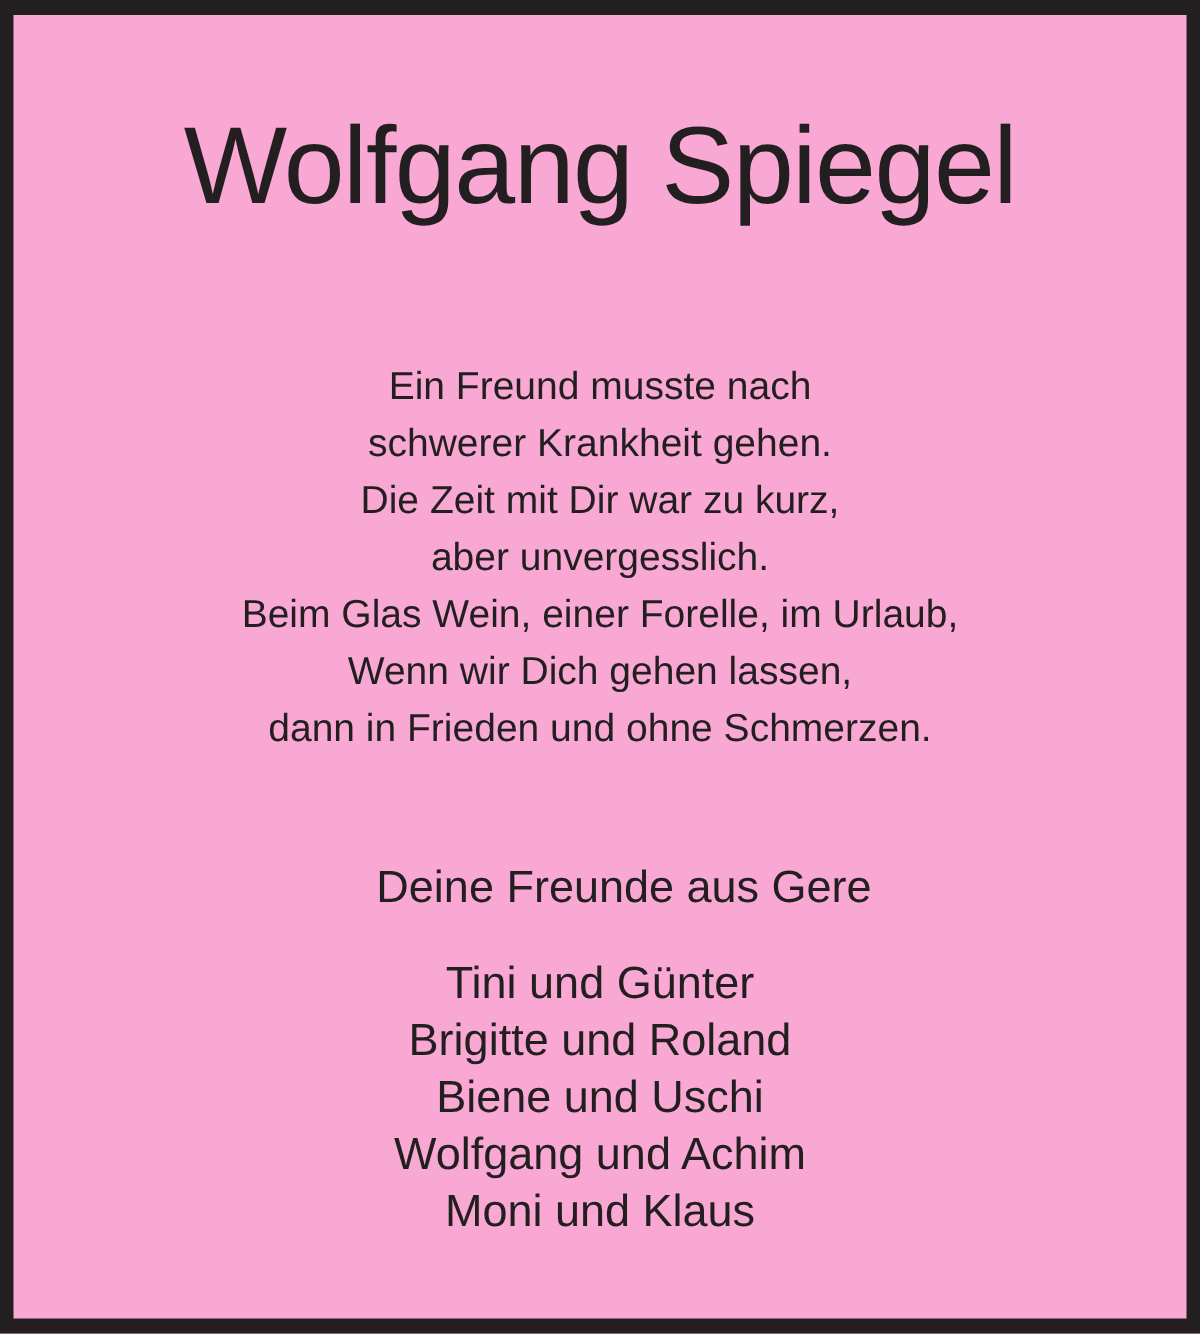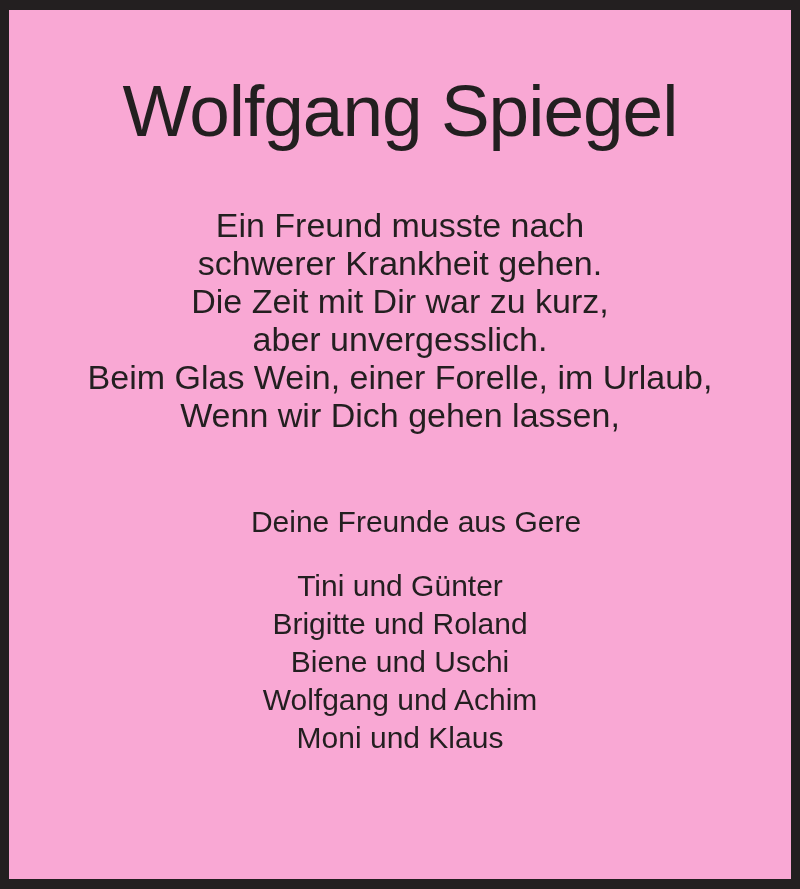--- a/index.html
+++ b/index.html
@@ -26,22 +26,22 @@
   }
   .deceased-name {
     margin-top: 59px;
     font-size: 73px;
     line-height: 84px;
     font-weight: 400;
     letter-spacing: -1px;
     white-space: nowrap;
   }
   .poem {
-    margin-top: 53px;
-    font-size: 34px;
+    margin-top: 85px;
+    font-size: 26px;
     line-height: 38px;
   }
   .closing-line {
     margin-top: 69px;
     font-size: 30px;
     line-height: 38px;
     padding-left: 32px;
   }
   .mourners {
     margin-top: 26px;
@@ -59,20 +59,21 @@
 
   <div class="deceased-name">Wolfgang Spiegel</div>
 
   <div class="poem">
     <div class="line">Ein Freund musste nach</div>
     <div class="line">schwerer Krankheit gehen.</div>
     <div class="line">Die Zeit mit Dir war zu kurz,</div>
     <div class="line">aber unvergesslich.</div>
     <div class="line">Beim Glas Wein, einer Forelle, im Urlaub,</div>
     <div class="line">Wenn wir Dich gehen lassen,</div>
+    <div class="line">dann in Frieden und ohne Schmerzen.</div>
   </div>
 
   <div class="closing-line">Deine Freunde aus Gere</div>
 
   <div class="mourners">
     <div class="line">Tini und Günter</div>
     <div class="line">Brigitte und Roland</div>
     <div class="line">Biene und Uschi</div>
     <div class="line">Wolfgang und Achim</div>
     <div class="line">Moni und Klaus</div>

